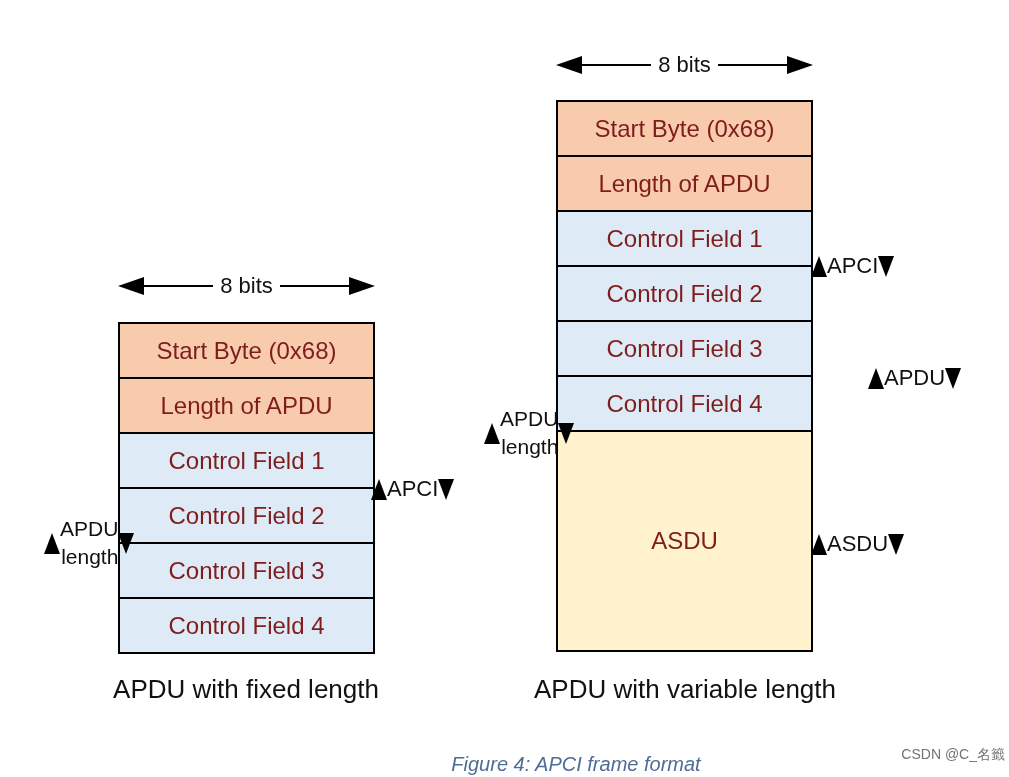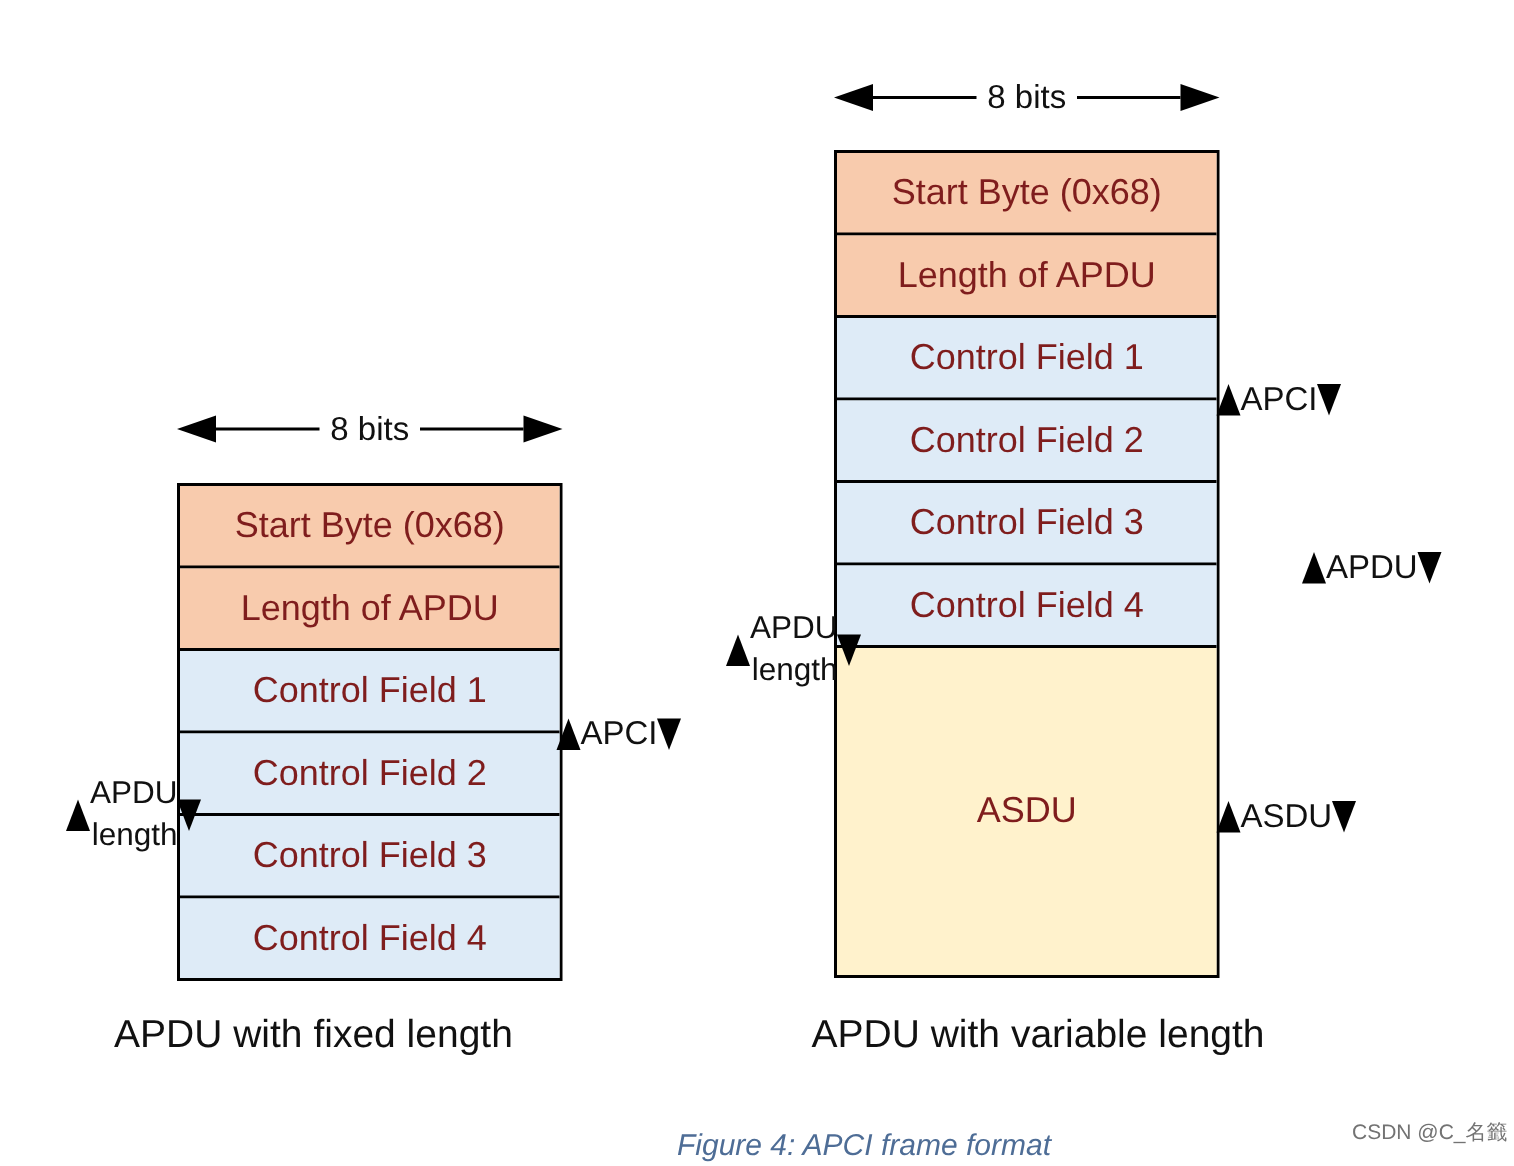--- a/index.html
+++ b/index.html
@@ -26,21 +26,21 @@
   .ah-left{width:0;height:0;border-top:9px solid transparent;border-bottom:9px solid transparent;border-right:26px solid #000;}
   .ah-right{width:0;height:0;border-top:9px solid transparent;border-bottom:9px solid transparent;border-left:26px solid #000;}
   
   .varrow{position:absolute;display:flex;flex-direction:row;align-items:center;}
   .vline{width:2px;flex:1 1 auto;background:#000;}
   .ah-up{width:0;height:0;border-left:8px solid transparent;border-right:8px solid transparent;border-bottom:21px solid #000;}
   .ah-down{width:0;height:0;border-left:8px solid transparent;border-right:8px solid transparent;border-top:21px solid #000;}
   .vlabel{font-size:22px;padding:7px 0;white-space:nowrap;line-height:1.1;}
   .vlabel.wrap{white-space:normal;width:76px;text-align:right;font-size:21px;line-height:1.35;}
   
-  .diagram-caption{position:absolute;font-size:26px;color:#111;}
+  .diagram-caption{position:absolute;font-size:26px;text-align:center;color:#111;}
   .figure-caption{
     position:absolute;font-size:20px;font-style:italic;text-align:center;
     color:var(--caption_blue,#4E6D96);
     margin-top:11px;
   }
   .watermark{position:absolute;font-size:14px;color:#737373;white-space:nowrap;}
 </style>
 </head>
 <body>
 
@@ -150,18 +150,18 @@
   </div>
 
   <div class="varrow" style="left:868px;top:103px;height:551px;width:80px;">
     <span class="ah-up"></span>
     <span class="vline"></span>
     <div class="vlabel">APDU</div>
     <span class="vline"></span>
     <span class="ah-down"></span>
   </div>
 
-  <div class="diagram-caption" style="left:541px;top:674px;width:340px;">APDU with variable length</div>
+  <div class="diagram-caption" style="left:515px;top:674px;width:340px;">APDU with variable length</div>
 
   <div class="figure-caption" style="left:306px;top:742px;width:540px;">Figure 4: APCI frame format</div>
   <div class="watermark" style="right:4px;top:746px;">CSDN @C_名籤</div>
 
 </div>
 
 </body></html>

